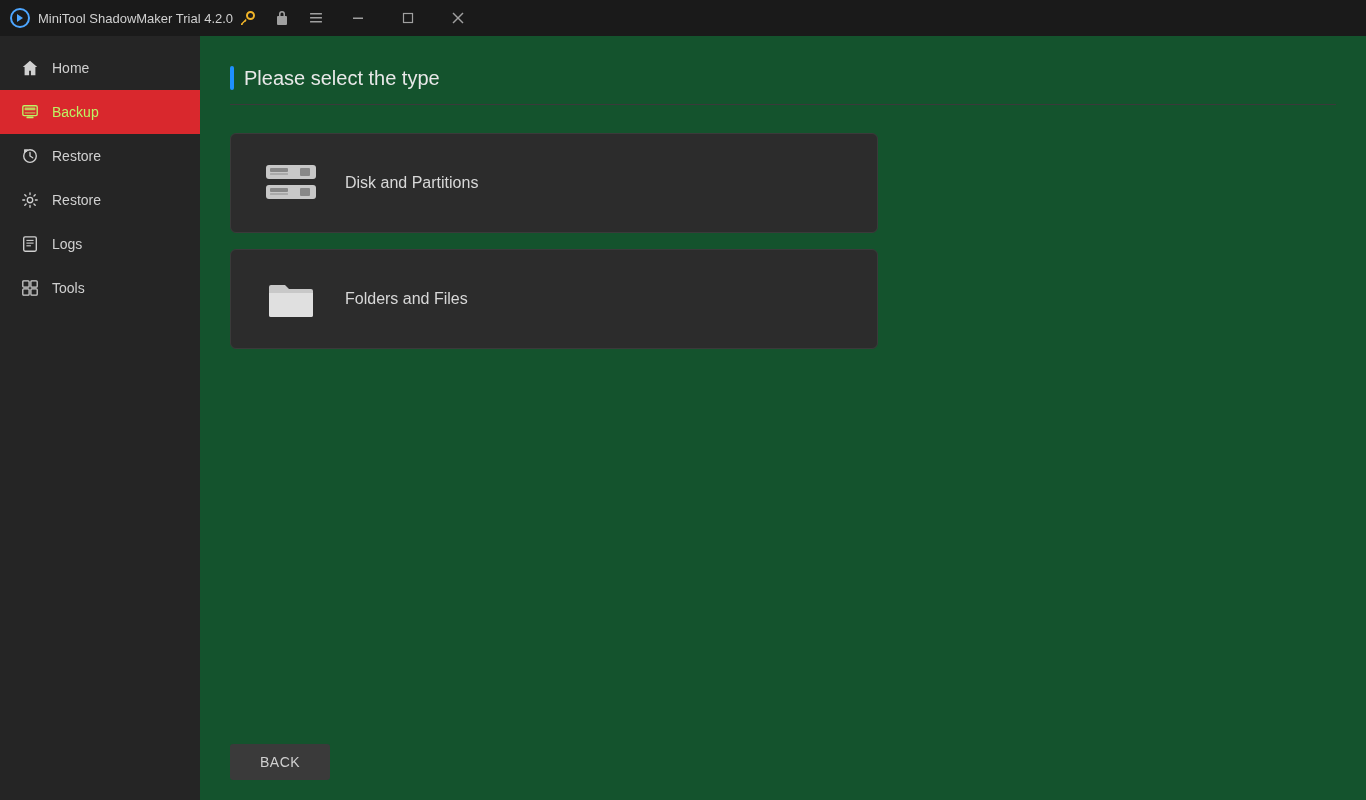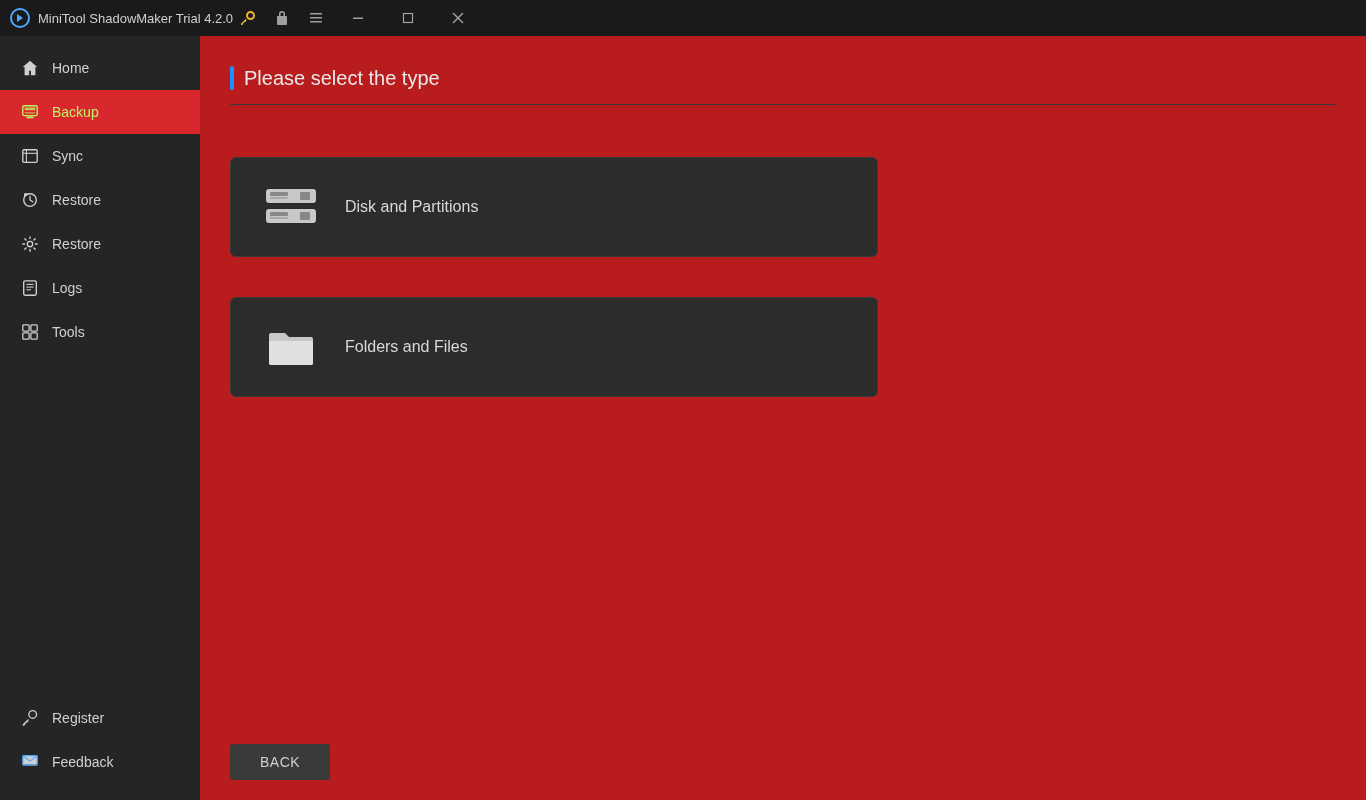--- a/index.html
+++ b/index.html
@@ -119,26 +119,25 @@
       flex: 1;
     }
 
     .sidebar-bottom {
       padding-bottom: 16px;
     }
 
     
     #content {
       flex: 1;
-      background: #b91c1c;
+      background: #14532d;
       display: flex;
       flex-direction: column;
       padding: 30px 30px 20px 30px;
       position: relative;
-      gap: 24px;
     }
 
     #page-header {
       display: flex;
       align-items: center;
       gap: 10px;
       margin-bottom: 28px;
       border-bottom: 1px solid #3a3a3a;
       padding-bottom: 14px;
     }
@@ -285,30 +284,20 @@
         <svg viewBox="0 0 20 20">
             <rect x="2" y="3" width="16" height="11" rx="1.5" fill="none" stroke="currentColor" stroke-width="1.5"></rect>
             <rect x="4" y="5" width="12" height="3" rx="0.5" fill="currentColor" opacity="0.8"></rect>
             <rect x="4" y="10" width="12" height="2" rx="0.5" fill="currentColor" opacity="0.5"></rect>
             <rect x="6" y="15" width="8" height="2" rx="1" fill="currentColor"></rect>
           </svg>
       </span>
       <span>Backup</span>
     </div>
 
-    <div class="nav-item">
-      <span class="nav-icon">
-        <svg viewBox="0 0 20 20">
-            <rect x="2" y="3" width="16" height="14" rx="1.5" fill="none" stroke="currentColor" stroke-width="1.5"></rect>
-            <line x1="2" y1="7" x2="18" y2="7" stroke="currentColor" stroke-width="1.2"></line>
-            <line x1="6" y1="3" x2="6" y2="17" stroke="currentColor" stroke-width="1.2"></line>
-          </svg>
-      </span>
-      <span>Sync</span>
-    </div>
 
     <div class="nav-item">
       <span class="nav-icon">
         <svg viewBox="0 0 20 20">
             <circle cx="10" cy="10" r="7" fill="none" stroke="currentColor" stroke-width="1.5"></circle>
             <path d="M10 6v4l3 2" stroke="currentColor" stroke-width="1.5" stroke-linecap="round" fill="none"></path>
             <path d="M6 5 L4 3 M4 3 L4 6 M4 3 L7 3" stroke="currentColor" stroke-width="1.2" fill="none" stroke-linecap="round"></path>
           </svg>
       </span>
       <span>Restore</span>
@@ -343,41 +332,20 @@
             <rect x="11" y="2" width="7" height="7" rx="1" fill="none" stroke="currentColor" stroke-width="1.4"></rect>
             <rect x="2" y="11" width="7" height="7" rx="1" fill="none" stroke="currentColor" stroke-width="1.4"></rect>
             <rect x="11" y="11" width="7" height="7" rx="1" fill="none" stroke="currentColor" stroke-width="1.4"></rect>
           </svg>
       </span>
       <span>Tools</span>
     </div>
 
     <div class="sidebar-spacer"></div>
 
-    <div class="sidebar-bottom">
-      <div class="nav-item">
-        <span class="nav-icon">
-          <svg viewBox="0 0 20 20" fill="#f0b429" width="18" height="18">
-            <path d="M13 1a5 5 0 1 0 0 10A5 5 0 0 0 13 1zm0 1.5a3.5 3.5 0 1 1 0 7 3.5 3.5 0 0 1 0-7zM8.5 10.5L2 17l.001 1.5H3.5l1.2-1.2V16h1.1v-1.1h1.1l1.4-1.4A5 5 0 0 1 8.5 10.5z"></path>
-          </svg>
-        </span>
-        <span>Register</span>
-      </div>
-
-      <div class="nav-item">
-        <span class="nav-icon">
-          <svg viewBox="0 0 20 20" fill="#4da6ff" width="18" height="18">
-            <path d="M2 3h16v11H2V3zm0 11l4-3h12v3H2zM2 3l4 4"></path>
-            <rect x="2" y="3" width="16" height="10" rx="1" fill="none" stroke="#4da6ff" stroke-width="1.4"></rect>
-            <polyline points="2,3 10,9 18,3" fill="none" stroke="#4da6ff" stroke-width="1.2"></polyline>
-          </svg>
-        </span>
-        <span>Feedback</span>
-      </div>
-    </div>
   </nav>
 
   <main id="content">
 
     <div id="page-header">
       <div id="page-header-bar"></div>
       <h2 id="page-title">Please select the type</h2>
     </div>
 
     <div class="option-card">

